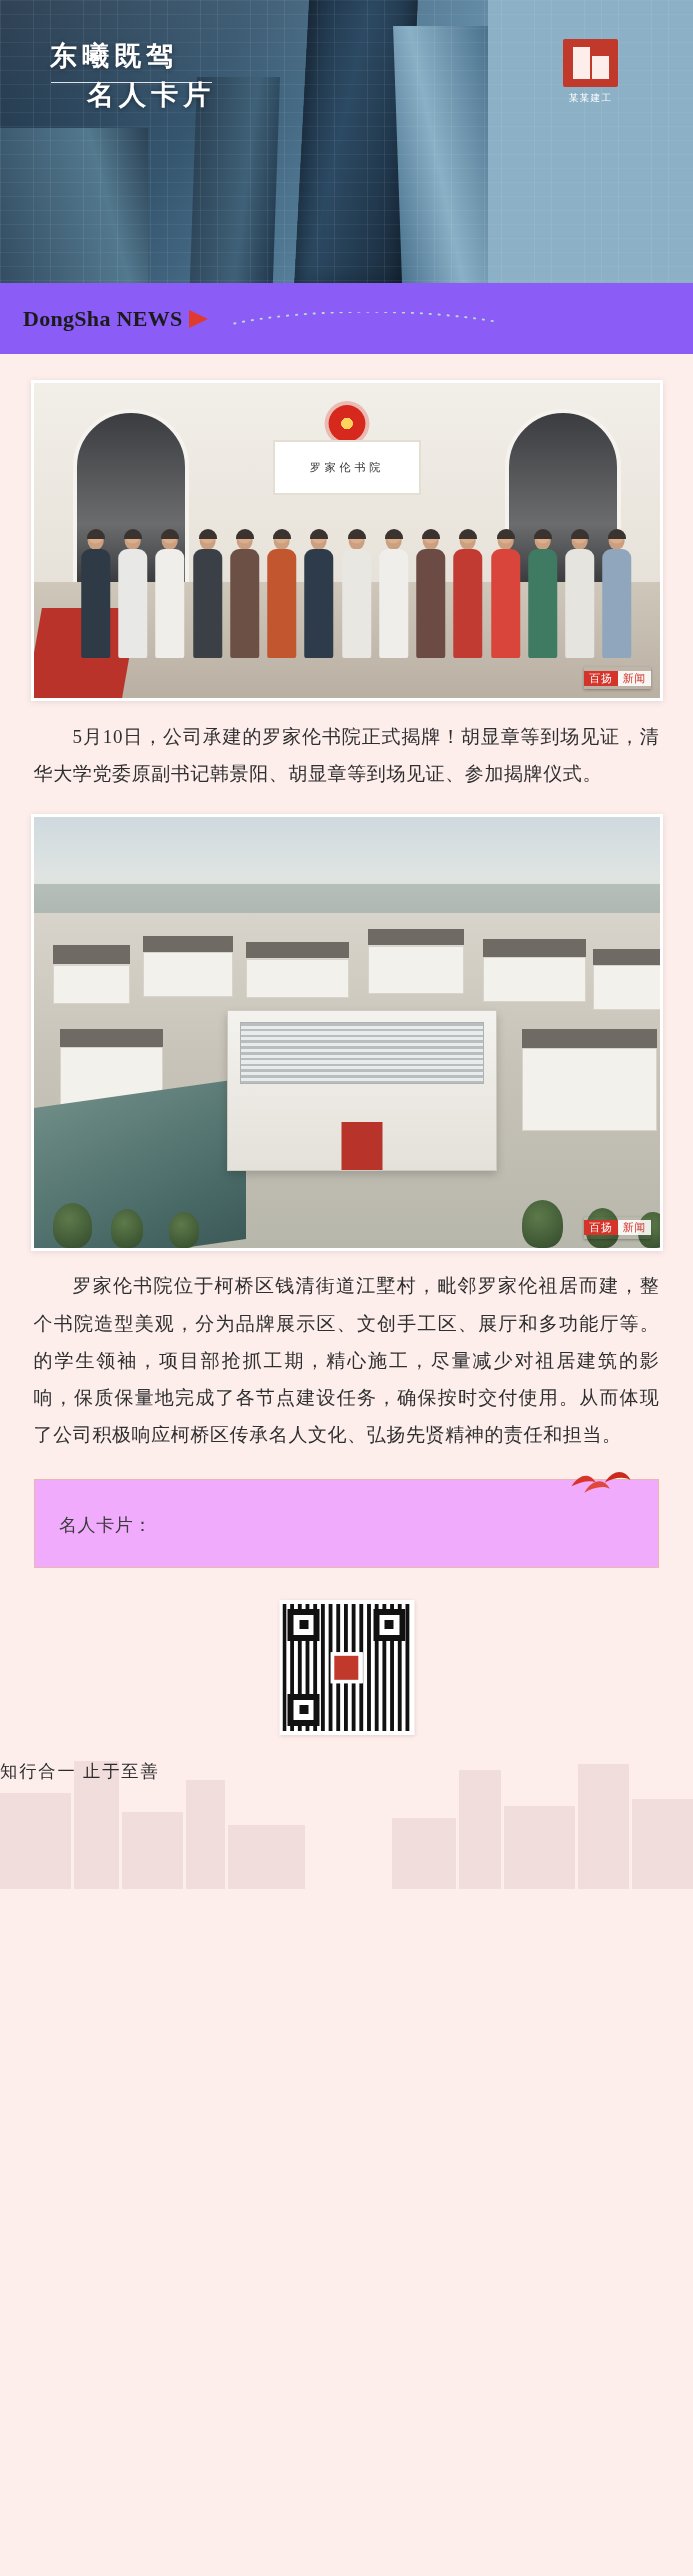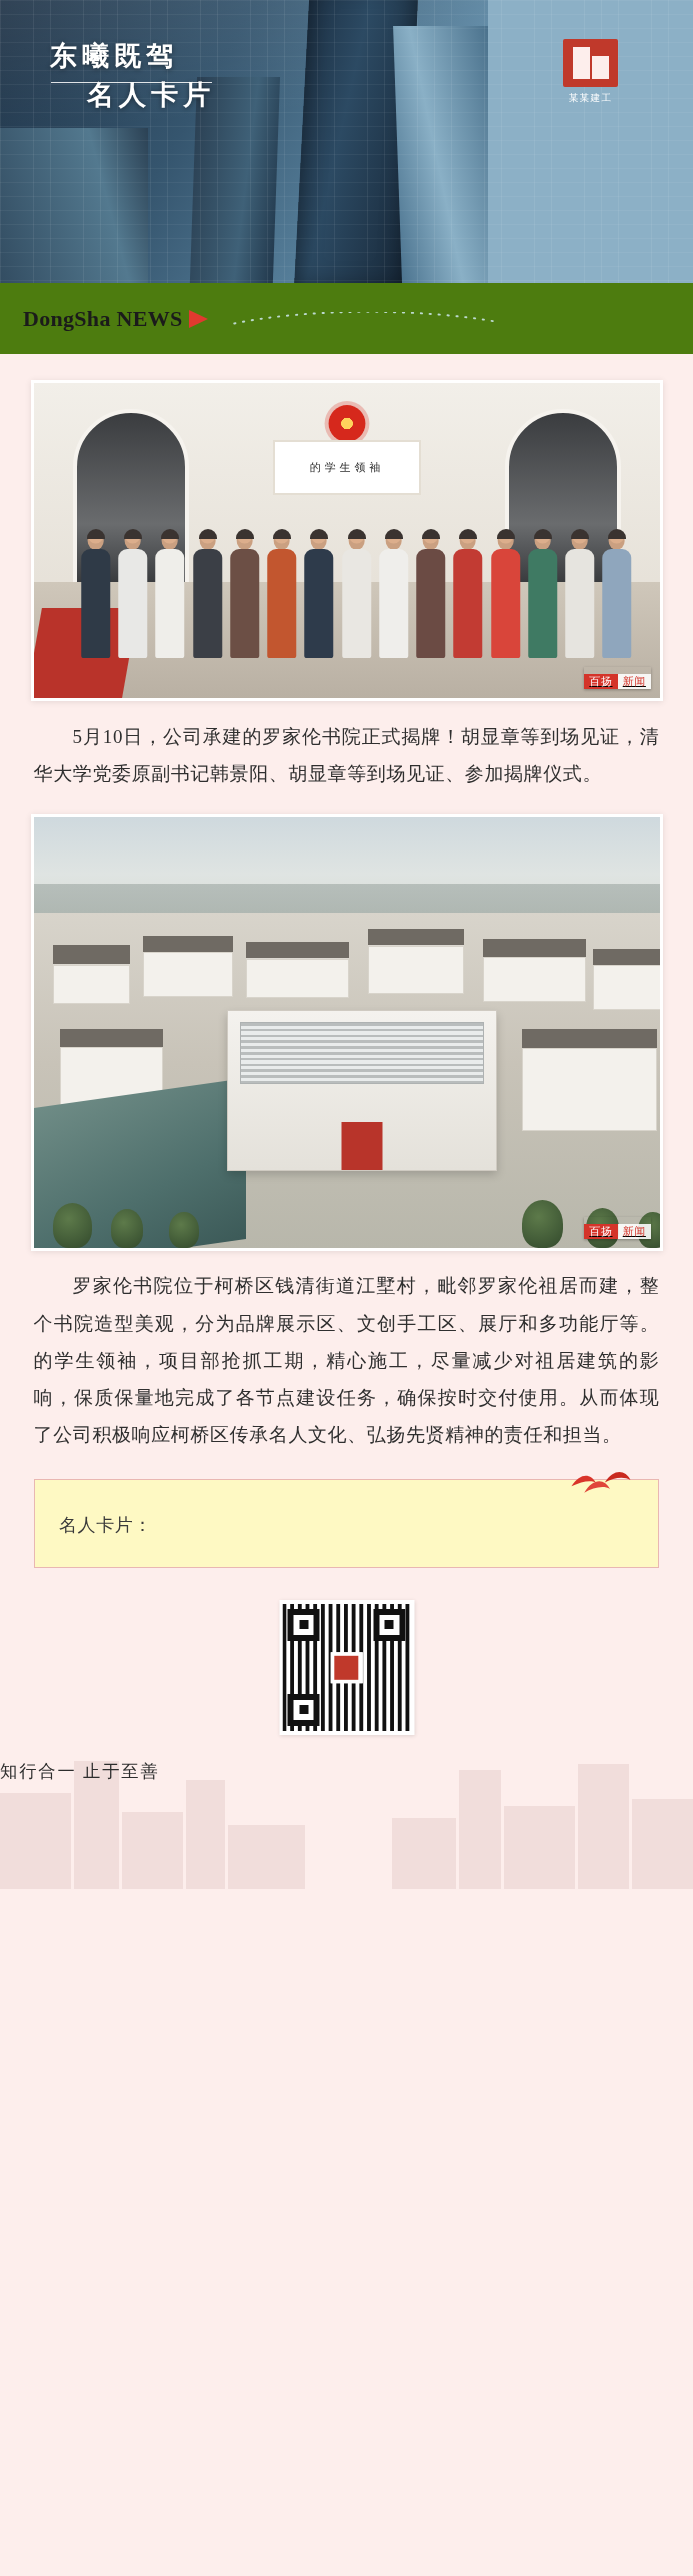--- a/index.html
+++ b/index.html
@@ -114,21 +114,21 @@
     color: #fff;
     font-family: Liberation Mono, monospace;
     font-size: 9.6px;
     letter-spacing: 1.3px;
   }
 
   
   .newsbar {
     position: relative;
     height: 71px;
-    background: #4d7c0f;
+    background: #8b5cf6;
     display: flex;
     align-items: center;
     padding-left: 23px;
   }
   .news-badge {
     display: flex;
     align-items: center;
     gap: 3.9px;
   }
   .news-text {
@@ -234,24 +234,23 @@
     width: 18px; height: 10.3px; border-radius: 9px 9px 0 0;
     background: #3a3330;
   }
   .person .body {
     position: absolute; left: 50%; top: 18px; transform: translateX(-50%);
     width: 29.5px; height: 109px; border-radius: 9px 9px 2.6px 2.6px;
   }
   .ph1-badge, .ph2-badge {
     position: absolute;
     right: 9px; bottom: 9px;
-    display: flex; align-items: flex-end;
+    display: flex; align-items: center;
     height: 22px;
     box-shadow: 0 0.6px 2.6px rgba(0,0,0,0.3);
-    text-decoration: underline;
   }
   .badge-red {
     background: #d4342a; color: #fff;
     font-family: "Liberation Serif", serif;
     font-size: 11px; padding: 0 5.1px;
     display: flex; align-items: center; letter-spacing: 0.6px;
   }
   .badge-white {
     background: rgba(255,255,255,0.88); color: #d4342a;
     font-family: "Liberation Serif", serif;
@@ -323,21 +322,21 @@
     text-indent: 39px;
     margin: 16.7px 2.6px 22px 2.6px;
     text-align: justify;
   }
 
   
   .card {
     position: relative;
     margin: 26px 2.6px 19px 2.6px;
     border: 1.3px solid #e9b7b2;
-    background: #fef9c3;
+    background: #f0abfc;
     padding: 28px 24.4px 23px 24.4px;
   }
   .card-birds {
     position: absolute;
     right: 16.7px; top: -16.7px;
     width: 77px; height: 39px;
   }
   .card-line {
     font-family: "Liberation Serif", serif;
     font-size: 18px;
@@ -459,21 +458,21 @@
   </div>
 
   <div class="content">
 
     <div class="photo photo-1">
       <div class="ph1-bg"></div>
       <div class="ph1-wall"></div>
       <div class="arch a1"></div>
       <div class="arch a2"></div>
       <div class="flower"></div>
-      <div class="plaque">的学生领袖</div>
+      <div class="plaque">罗家伦书院</div>
       <div class="ph1-ground"></div>
       <div class="ph1-carpet"></div>
       <div class="people">
         <div class="person" style="left:45px">
             <span class="head"></span>
             <span class="hair"></span>
             <span class="body" style="background:#2f3a47"></span>
           </div>
         <div class="person" style="left:82px">
             <span class="head"></span>

